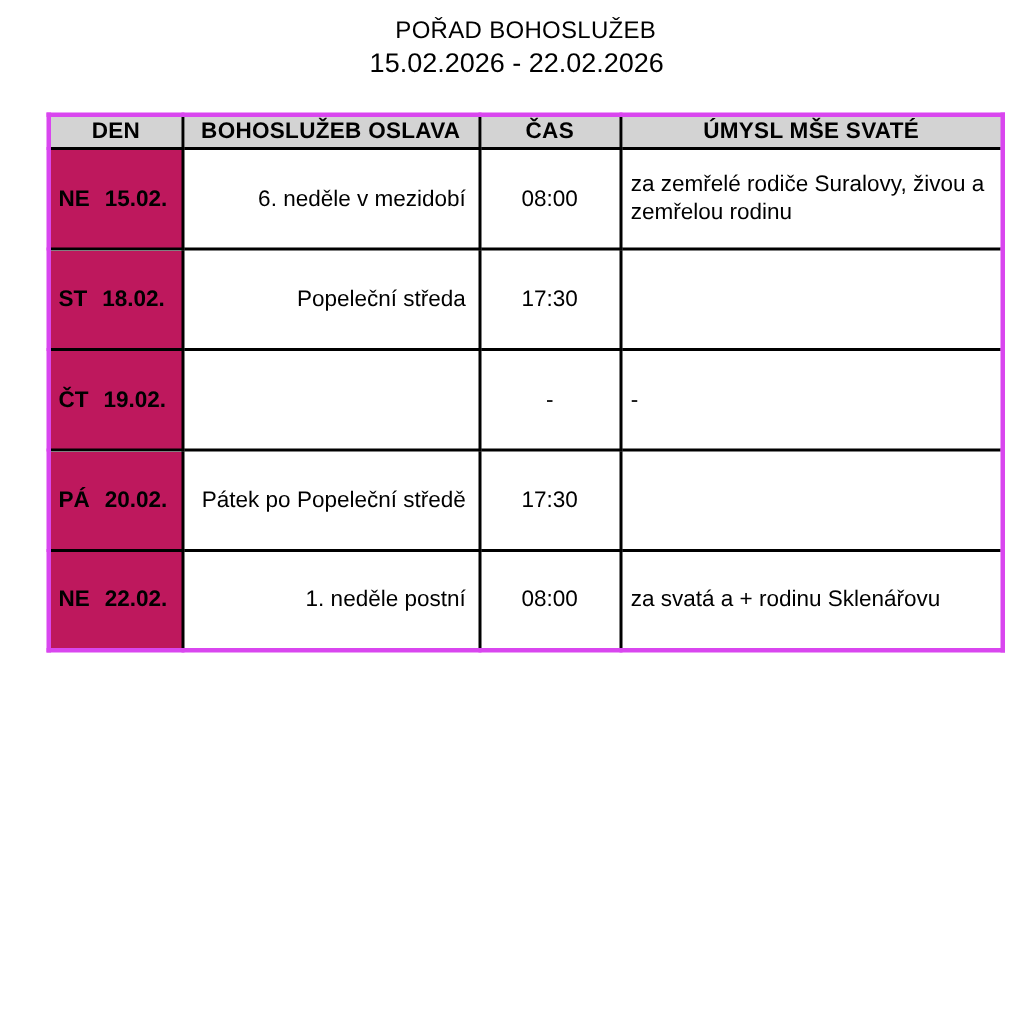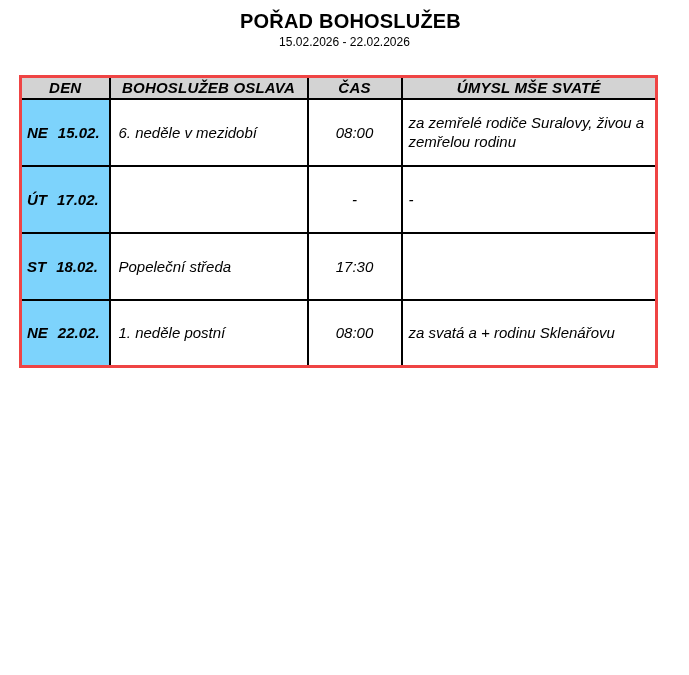--- a/index.html
+++ b/index.html
@@ -8,35 +8,34 @@
     width: 689px; height: 675px;
     background: #ffffff;
     color: #000000;
     font-family: "Liberation Sans", sans-serif;
     -webkit-font-smoothing: antialiased;
   }
   .page { width: 689px; height: 675px; overflow: hidden; }
 
   .doc-header { text-align: center; padding-top: 11px; }
   .doc-title, .doc-subtitle {
-    font-weight: bold;
-    font-size: 20px;
+    font-weight: normal;
+    font-size: 16px;
     line-height: 20px;
     letter-spacing: 0.2px;
     margin-left: 12px;
   }
-  .doc-daterange { font-size: 12px; line-height: 20px; margin-top: 1px; }
+  .doc-daterange { font-size: 18px; line-height: 20px; margin-top: 1px; }
 
   table.schedule {
     border-collapse: collapse;
     table-layout: fixed;
     width: 636px;
-    margin: 23px 0 0 19px;
-    border: 3px solid #ef4444;
-    font-style: italic;
+    margin: 23px 0 0 31px;
+    border: 3px solid #d946ef;
   }
   .schedule col.c-day   { width: 89px; }
   .schedule col.c-lit   { width: 198px; }
   .schedule col.c-time  { width: 94px; }
   .schedule col.c-int   { width: 255px; }
 
   .schedule th, .schedule td {
     border: 2px solid #000;
     overflow: hidden;
   }
@@ -49,26 +48,26 @@
     padding: 1px 2px;
     letter-spacing: 0.2px;
   }
   .schedule tbody td {
     height: 67px;
     vertical-align: middle;
     font-size: 15px;
     line-height: 19px;
   }
   td.day-cell {
-    background: #7dd3fc;
+    background: #be185d;
     font-weight: bold;
     padding: 0 2px 0 5px;
   }
   .day-wrap { display: flex; align-items: center; gap: 10px; white-space: nowrap; }
-  td.celebration-cell { text-align: left; padding: 0 8px; }
+  td.celebration-cell { text-align: right; padding: 0 8px; }
   td.time-cell { text-align: center; padding: 18px 4px; }
   td.intention-cell { text-align: left; padding: 0 6px; }
 </style>
 </head>
 <body>
 
 <div class="page">
 
   <div class="doc-header">
     <div class="doc-title">POŘAD BOHOSLUŽEB</div>
@@ -98,36 +97,47 @@
             <span>15.02.</span>
           </span>
         </td>
         <td class="celebration-cell">6. neděle v mezidobí</td>
         <td class="time-cell">08:00</td>
         <td class="intention-cell">za zemřelé rodiče Suralovy, živou a zemřelou rodinu</td>
       </tr>
       <tr>
         <td class="day-cell">
           <span class="day-wrap">
-            <span>ÚT</span>
-            <span>17.02.</span>
+            <span>ST</span>
+            <span>18.02.</span>
+          </span>
+        </td>
+        <td class="celebration-cell">Popeleční středa</td>
+        <td class="time-cell">17:30</td>
+        <td class="intention-cell"></td>
+      </tr>
+      <tr>
+        <td class="day-cell">
+          <span class="day-wrap">
+            <span>ČT</span>
+            <span>19.02.</span>
           </span>
         </td>
         <td class="celebration-cell"></td>
         <td class="time-cell">-</td>
         <td class="intention-cell">-</td>
       </tr>
       <tr>
         <td class="day-cell">
           <span class="day-wrap">
-            <span>ST</span>
-            <span>18.02.</span>
+            <span>PÁ</span>
+            <span>20.02.</span>
           </span>
         </td>
-        <td class="celebration-cell">Popeleční středa</td>
+        <td class="celebration-cell">Pátek po Popeleční středě</td>
         <td class="time-cell">17:30</td>
         <td class="intention-cell"></td>
       </tr>
       <tr>
         <td class="day-cell">
           <span class="day-wrap">
             <span>NE</span>
             <span>22.02.</span>
           </span>
         </td>

